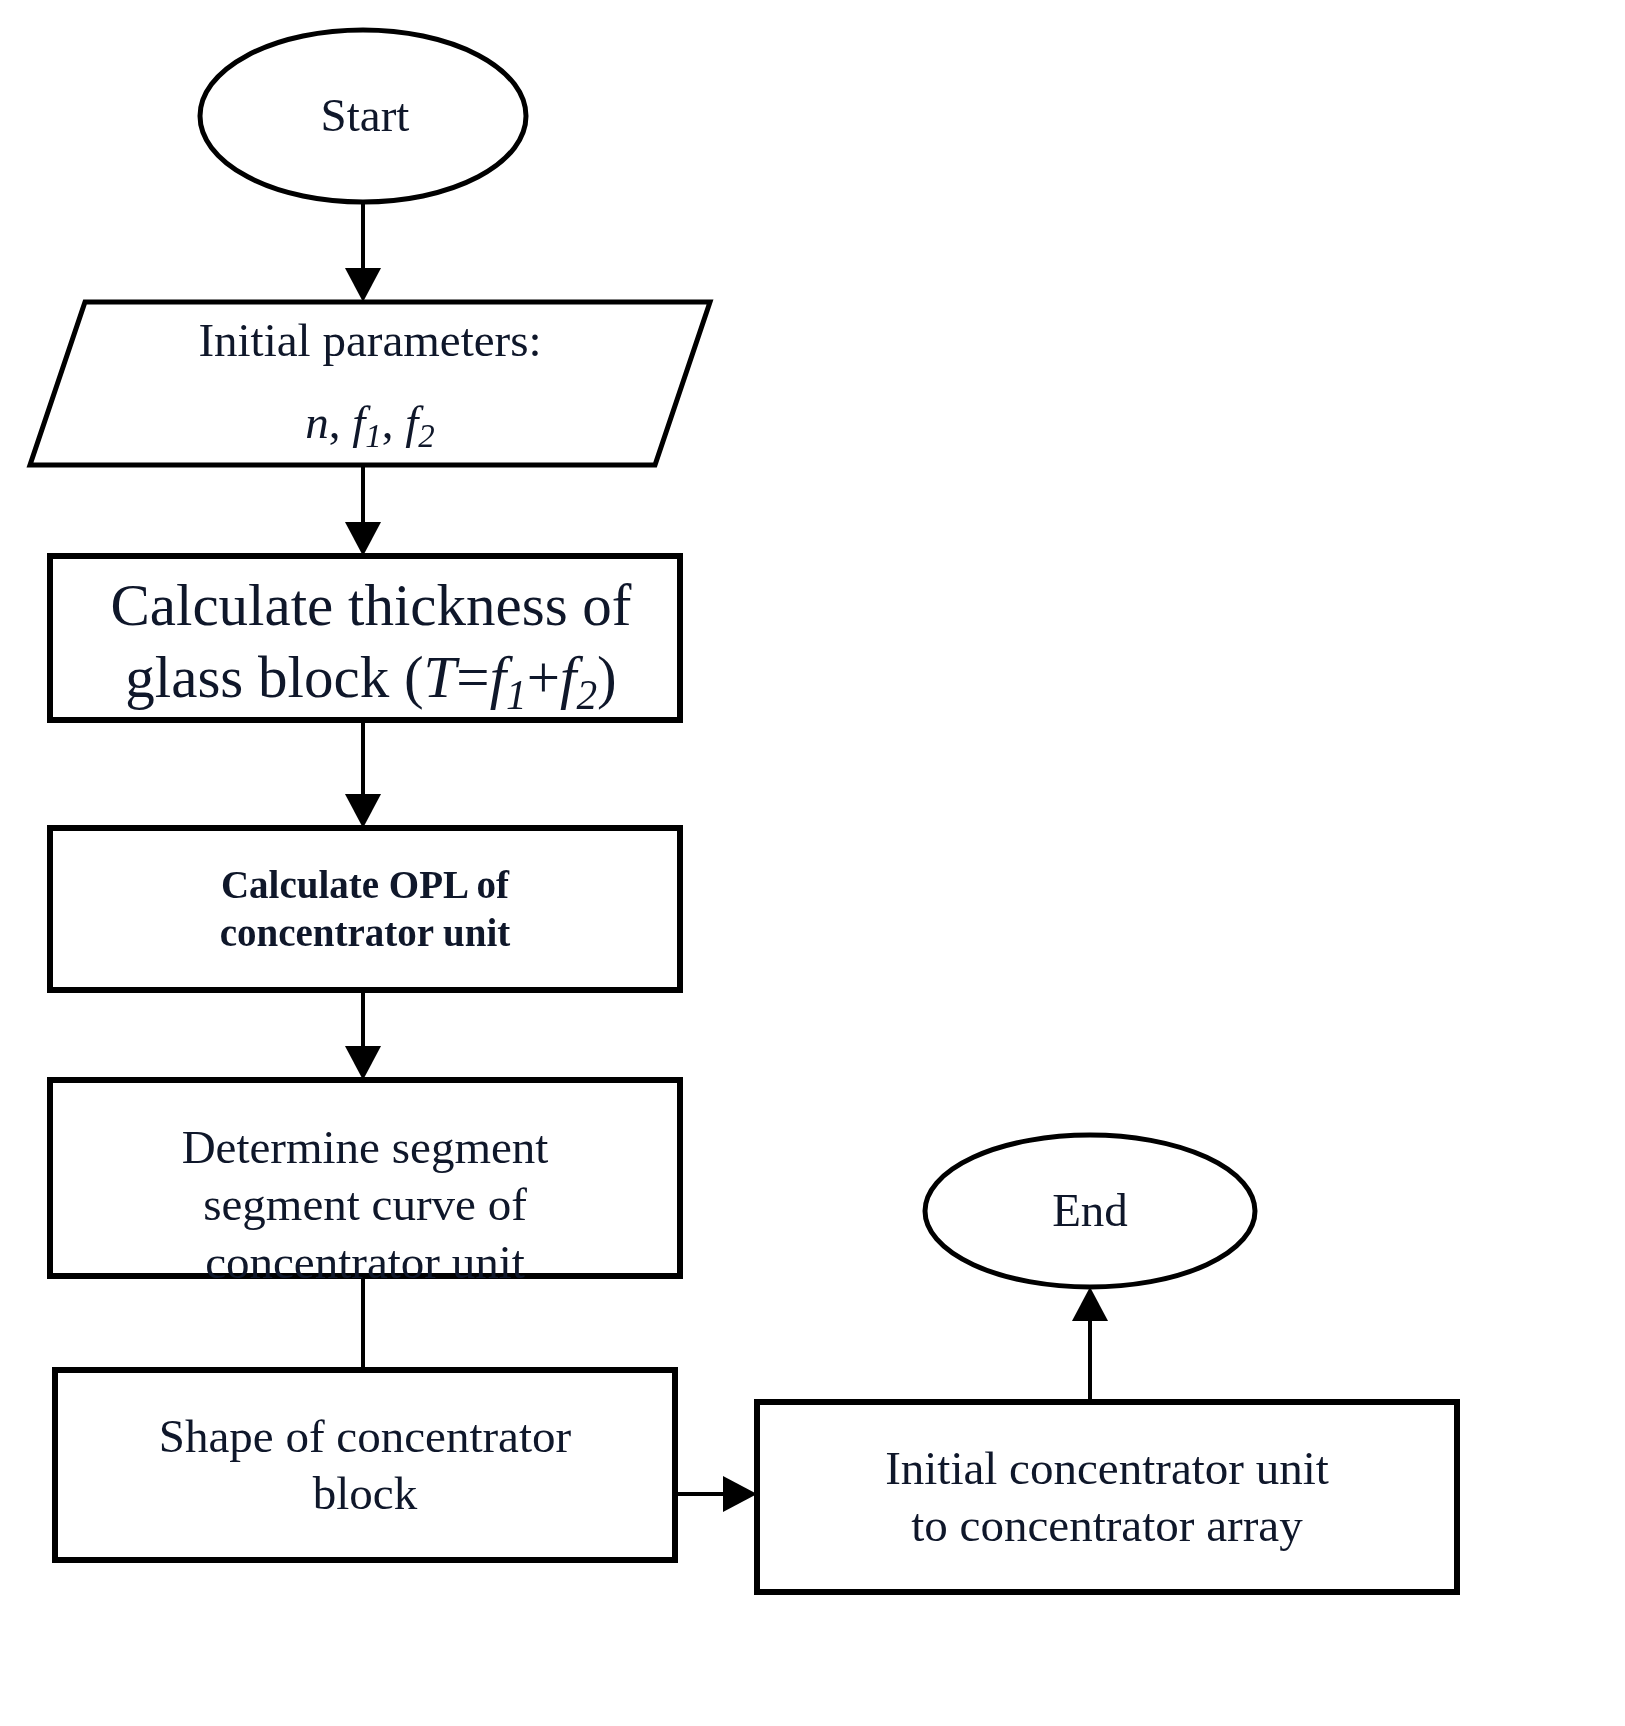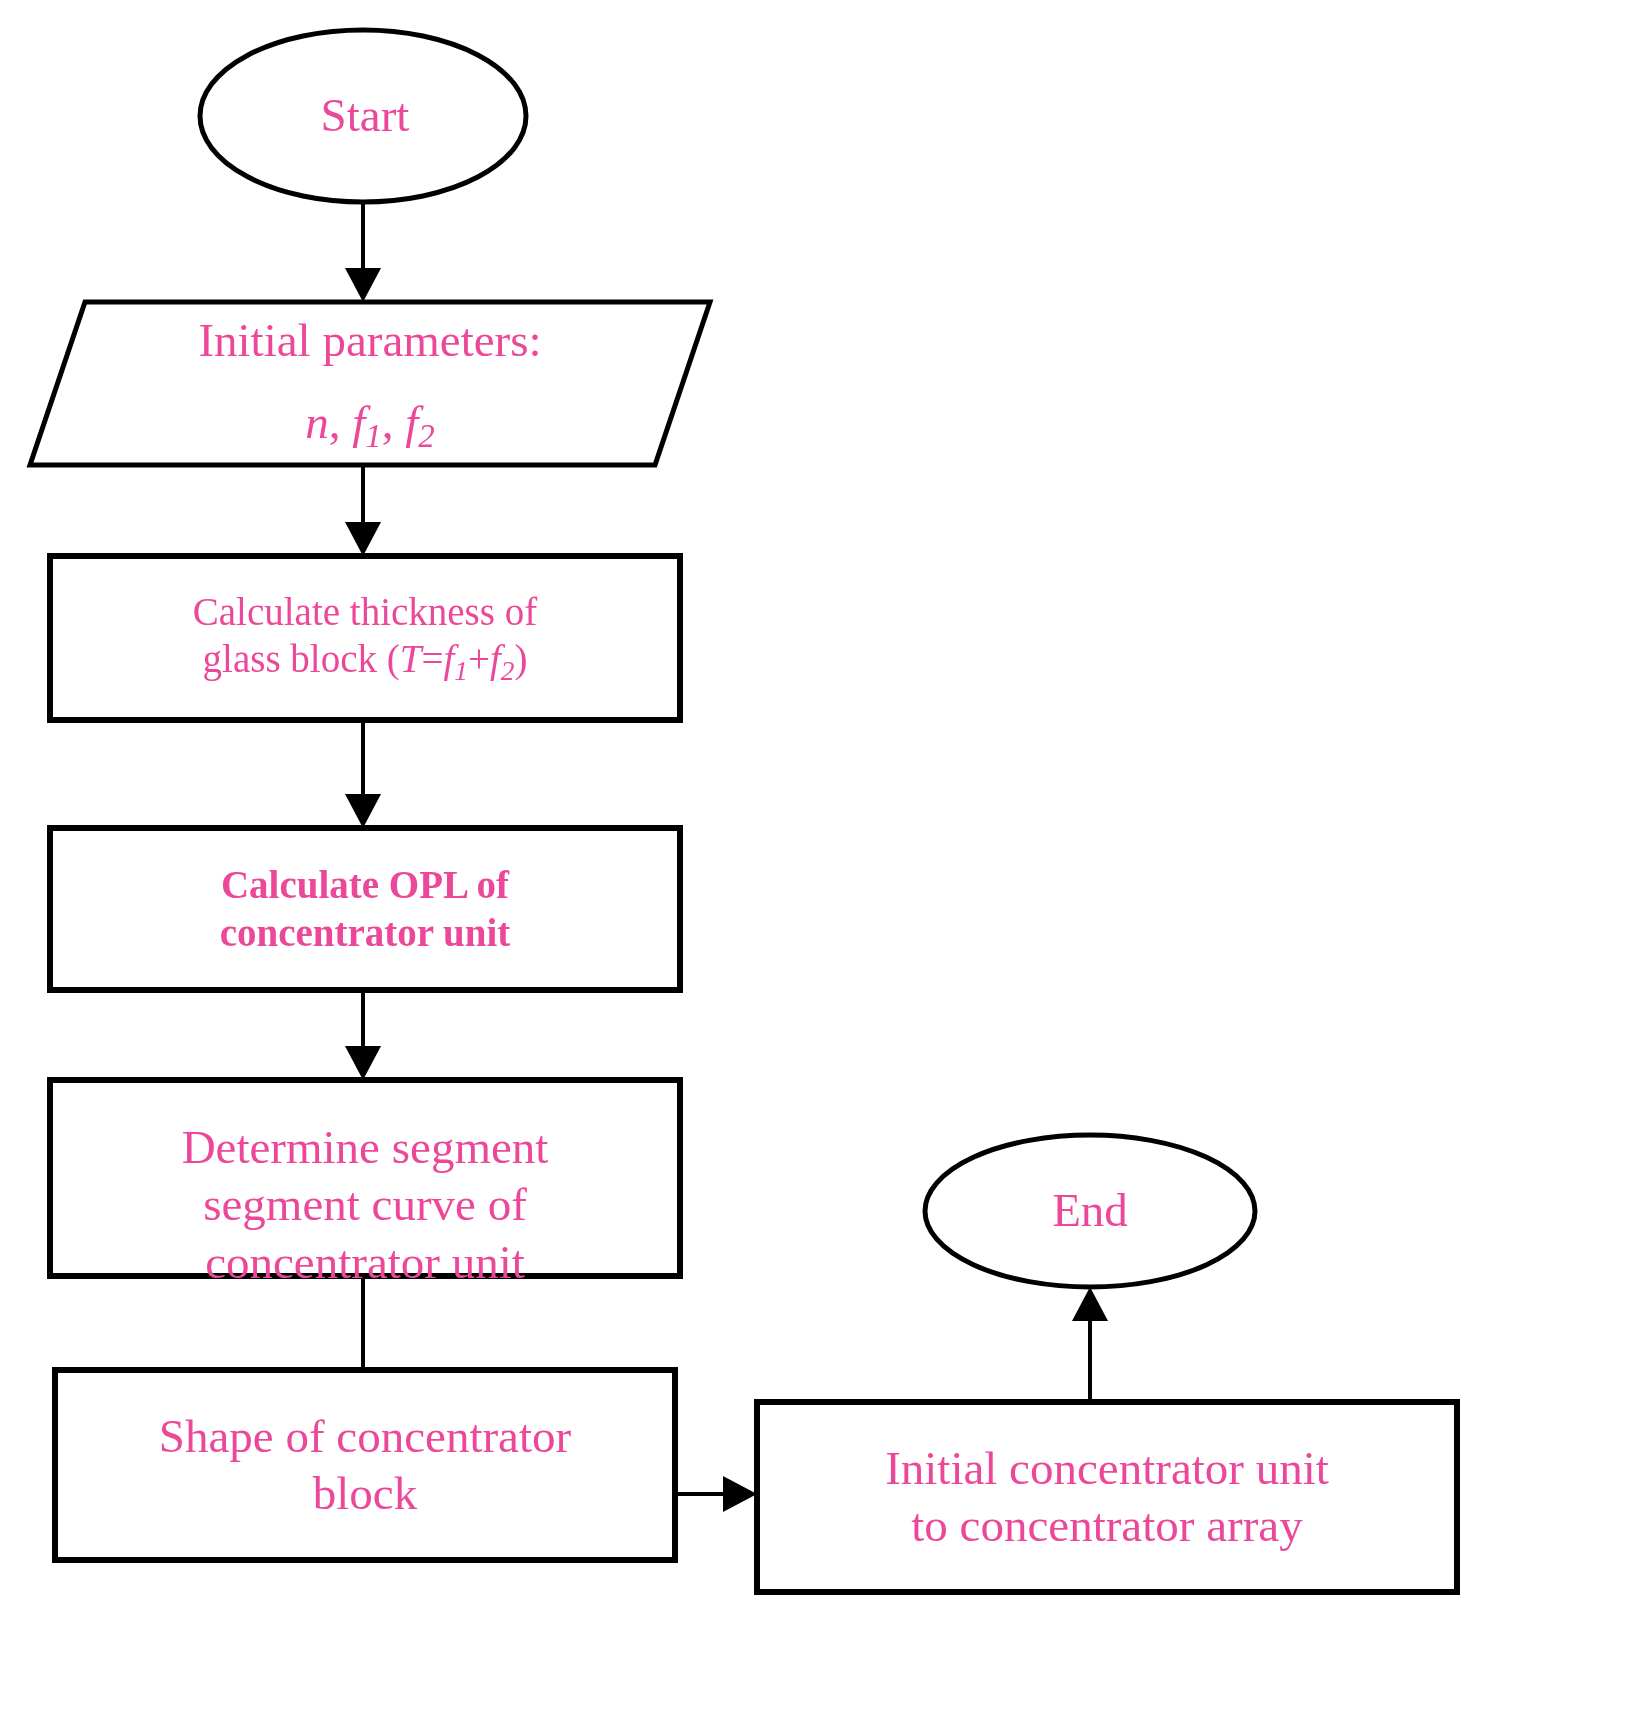--- a/index.html
+++ b/index.html
@@ -24,21 +24,21 @@
     width: 1625px;
     height: 1726px;
   }
   .shape-text {
     position: absolute;
     display: flex;
     flex-direction: column;
     align-items: center;
     justify-content: center;
     text-align: center;
-    color: #ec4899;
+    color: #0f172a;
     line-height: 1.22;
     white-space: nowrap;
     pointer-events: none;
   }
   .node-line {
     display: block;
   }
   .mi {
     font-style: italic;
   }
@@ -47,21 +47,21 @@
     font-size: 0.70em;
     vertical-align: -0.28em;
     letter-spacing: 0;
   }
   .op {
     font-style: normal;
   }
   
   #start-text      { left: 200px; top: 30px;   width: 330px; height: 172px; font-size: 47px; }
   #params-text     { left: 30px;  top: 302px;  width: 680px; height: 165px; font-size: 47px; gap: 25px; }
-  #thickness-text  { left: 50px;  top: 556px;  width: 630px; height: 164px; font-size: 39px; }
+  #thickness-text  { left: 56px;  top: 556px;  width: 630px; height: 164px; font-size: 59px; justify-content: flex-end; }
   #opl-text        { left: 50px;  top: 828px;  width: 630px; height: 162px; font-size: 39px; font-weight: bold; }
   #segment-text    { left: 50px;  top: 1107px; width: 630px; height: 196px; font-size: 47px; }
   #shape-text      { left: 55px;  top: 1370px; width: 620px; height: 190px; font-size: 47px; }
   #arrange-text    { left: 757px; top: 1402px; width: 700px; height: 190px; font-size: 47px; }
   #end-text        { left: 925px; top: 1135px; width: 330px; height: 152px; font-size: 47px; }
 </style>
 </head>
 <body>
 
 <div id="stage">

